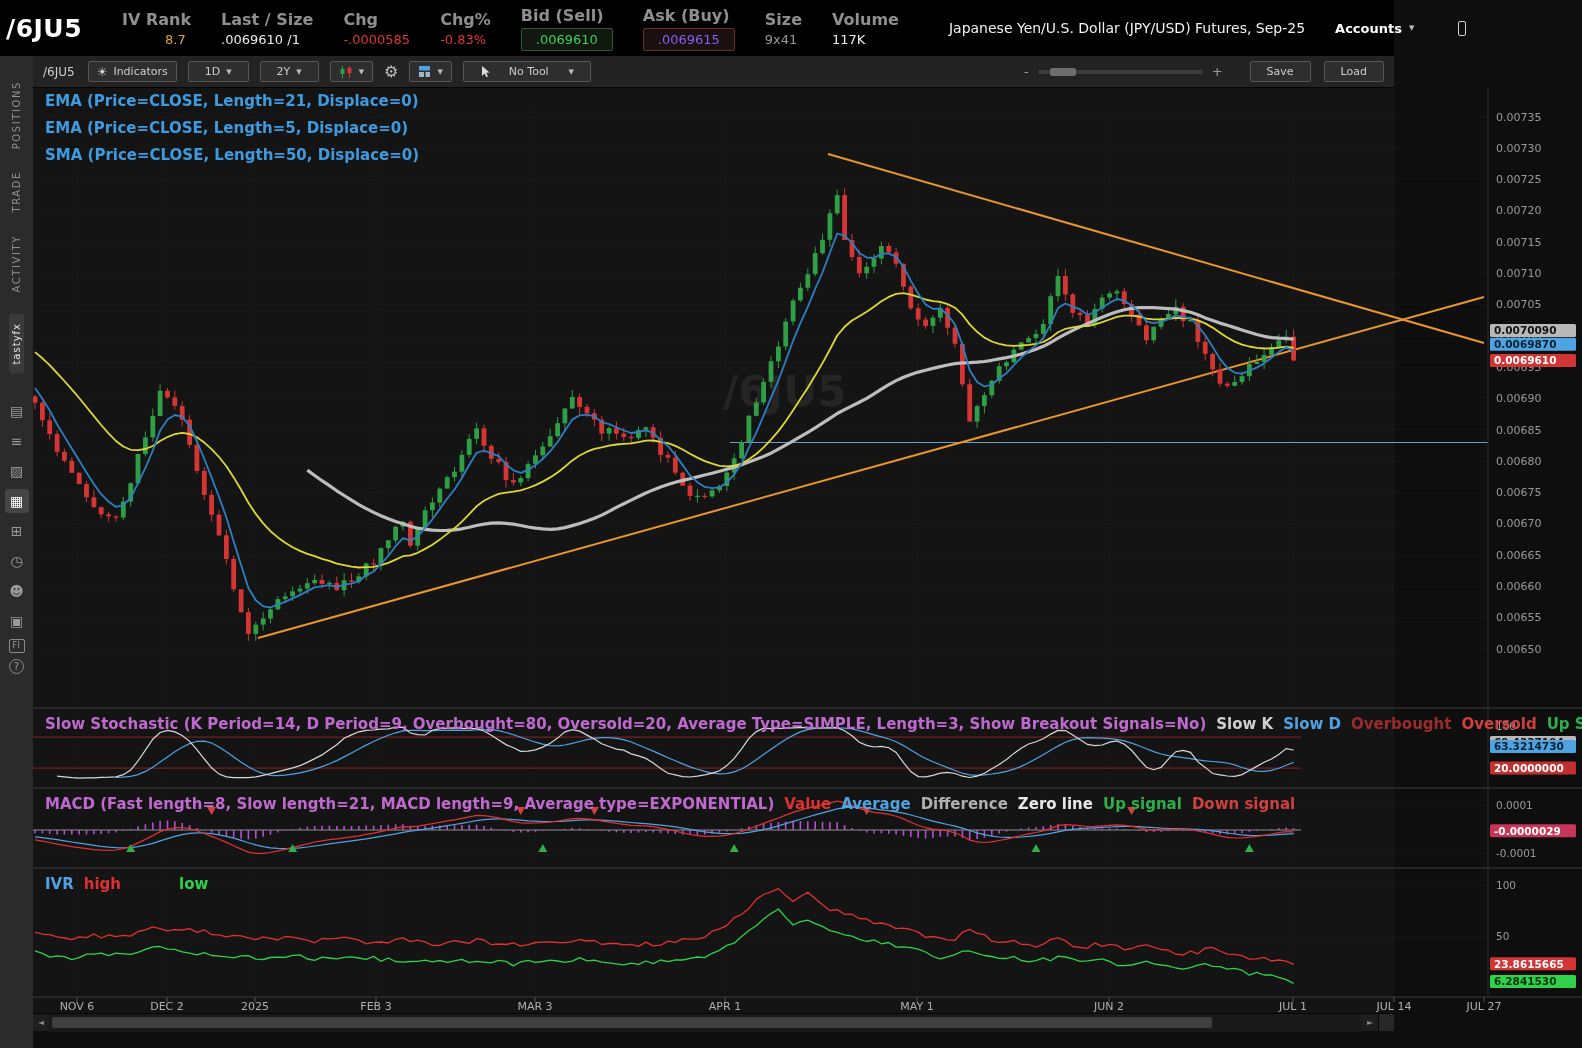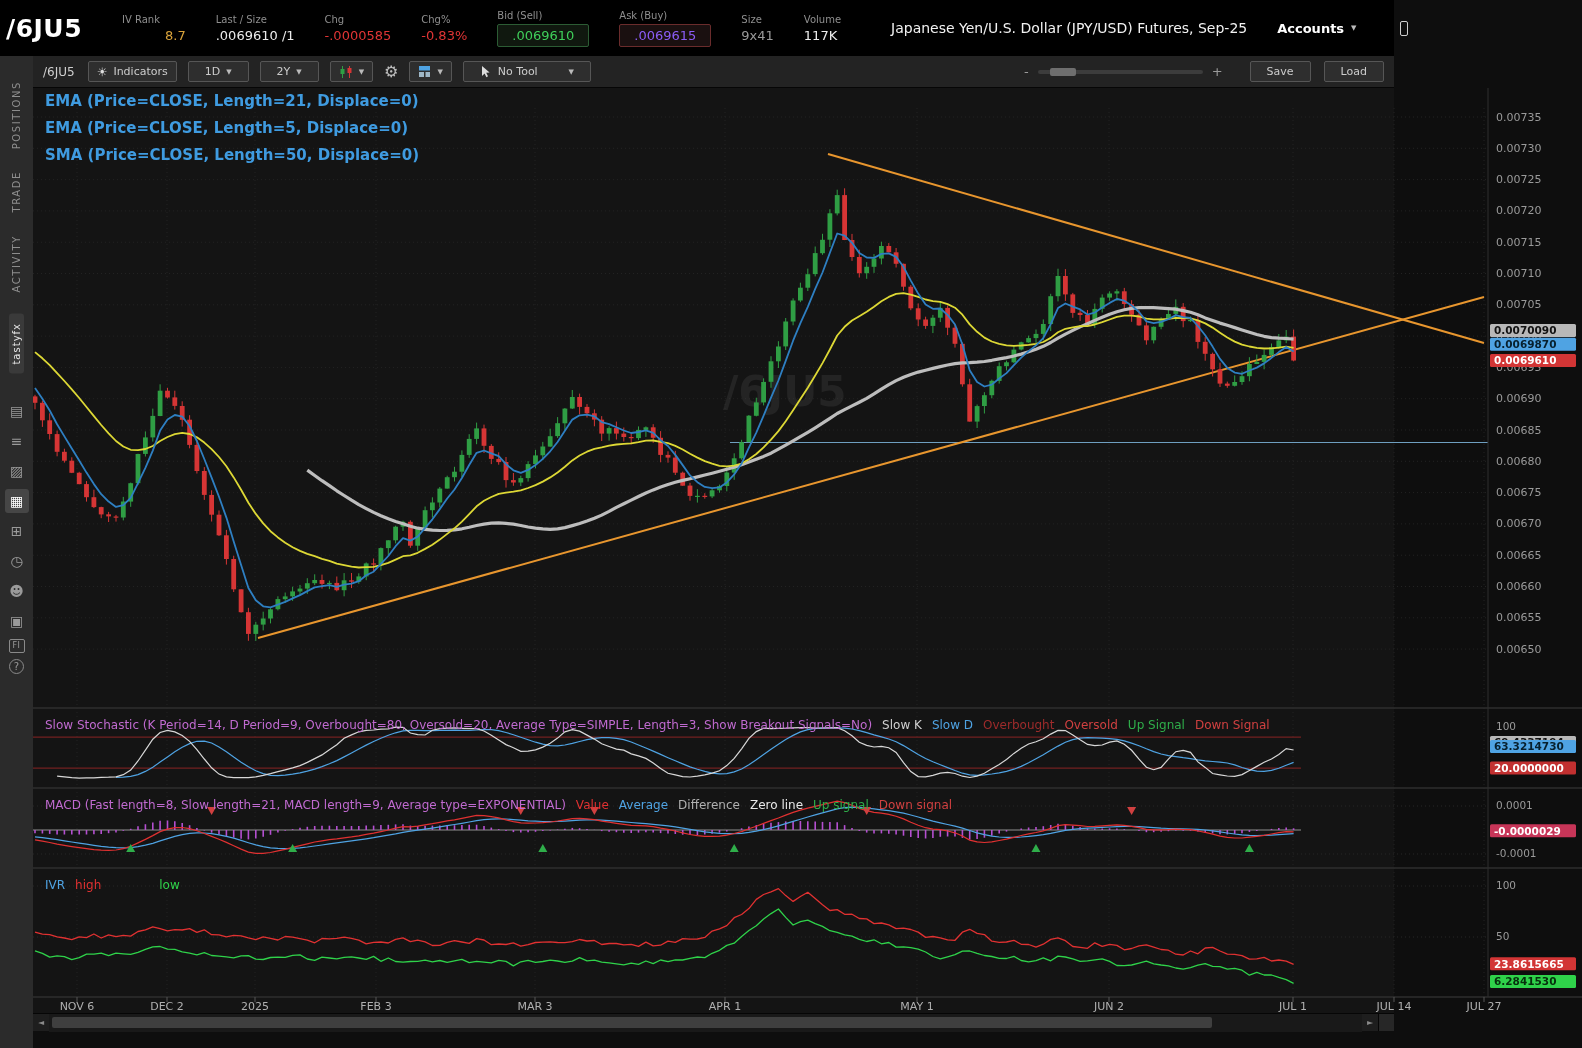--- a/index.html
+++ b/index.html
@@ -4,21 +4,21 @@
 <style>
   * { box-sizing: border-box; }
   html,body { margin:0; padding:0; background:#0e0e0e; width:1582px; height:1048px; overflow:hidden;
     font-family:"DejaVu Sans","Liberation Sans",sans-serif; color:#ddd; -webkit-font-smoothing:antialiased; }
   .app { width:1394px; height:1048px; display:flex; flex-direction:column;justify-content:flex-end; }
 
   
   .topbar { height:56px; background:#000; display:flex; align-items:center; padding:0 12px 0 6px; gap:30px; flex:0 0 auto; }
   .symbol { font-size:25px; font-weight:bold; color:#fff; letter-spacing:.5px; margin-right:10px; }
   .field { display:flex; flex-direction:column; gap:3px; align-items:flex-start; }
-  .field .lbl { font-size:10px; color:#8f8f8f; white-space:nowrap; }
+  .field .lbl { font-size:16px; color:#8f8f8f; white-space:nowrap;font-weight:bold; }
   .field .val { font-size:13px; white-space:nowrap; }
   .val.amber { color:#d9a33b;margin-left:43px; }
   .val.red   { color:#e03535; }
   .val.white { color:#ececec; }
   .val.gray  { color:#9a9a9a; }
   .val.bid { color:#3fcf5a; border:1px solid #2c5c34; background:#10180f; padding:3px 14px; border-radius:2px; }
   .val.ask { color:#8b5cf6; border:1px solid #6a2c2c; background:#1a1010; padding:3px 14px; border-radius:2px; }
   .inst-title { font-size:14px; color:#f2f2f2; margin-left:20px; white-space:nowrap; }
   .accounts { margin-left:auto; display:flex; align-items:center; gap:7px; font-size:13px; font-weight:bold; color:#fff; cursor:pointer; }
   .caret { font-size:7px; color:#bbb; }
@@ -58,21 +58,21 @@
   .sl-group { display:flex; gap:13px; margin-left:16px; }
   .tbtn.wide { padding:0 16px; }
 
   
   .chartwrap { position:relative; height:925px; background:#141414; flex:0 0 auto; }
   .chartwrap svg { display:block; position:absolute; left:0; top:0; }
   svg text { font-family:"DejaVu Sans","Liberation Sans",sans-serif; }
   .ma-labels { position:absolute; left:12px; top:4px; pointer-events:none; }
   .ma-labels div { color:#3f9be0; font-size:15px; font-weight:bold; margin-bottom:9px; white-space:nowrap; }
   .panel-label { position:absolute; left:12px; pointer-events:none; white-space:nowrap; }
-  .panel-label span { margin-right:10px; font-size:12px; font-weight:normal; }
+  .panel-label span { margin-right:10px; font-size:15px; font-weight:bold; }
   .stoch-label { top:626px; }
   .macd-label  { top:706px; }
   .ivr-label   { top:786px; }
 
   
   .scrollrow { height:18px; background:#1e1e1e; border-top:1px solid #060606; display:flex; align-items:center; flex:0 0 auto; }
   .sarrow { width:16px; text-align:center; color:#8a8a8a; font-size:8px; cursor:pointer; }
   .strack { flex:1; height:18px; position:relative; background:#191919; }
   .shandle { position:absolute; left:3px; top:3px; width:1160px; height:11px; background:#3f3f3f; border-radius:2px; cursor:grab; }
   .corner { width:16px; height:18px; background:#272727; border-left:1px solid #060606; }
@@ -189,21 +189,21 @@
         <button class="tbtn">
           <svg width="13" height="13">
             <rect x="1" y="1" width="11" height="4.5" fill="#4fa3e3"></rect>
             <rect x="1" y="7" width="5" height="5" fill="#9fb7c6"></rect>
             <rect x="7.5" y="7" width="4.5" height="5" fill="#9fb7c6"></rect>
           </svg>
           <span class="caret">▼</span>
         </button>
 
         <button class="tbtn wide" style="min-width:128px; justify-content:space-between;">
-          <span style="display:flex;align-items:center;gap:7px;">
+          <span style="display:flex;align-items:center;gap:18px;">
             <svg width="11" height="13">
               <path d="M2,1 L2,11 L4.6,8.6 L6.4,12.2 L8,11.3 L6.2,7.8 L9.6,7.4 Z" fill="#dddddd"></path>
             </svg>
             <span>No Tool</span>
           </span>
           <span class="caret">▼</span>
         </button>
 
         <div class="zoom">
           <span class="zl">-</span>

